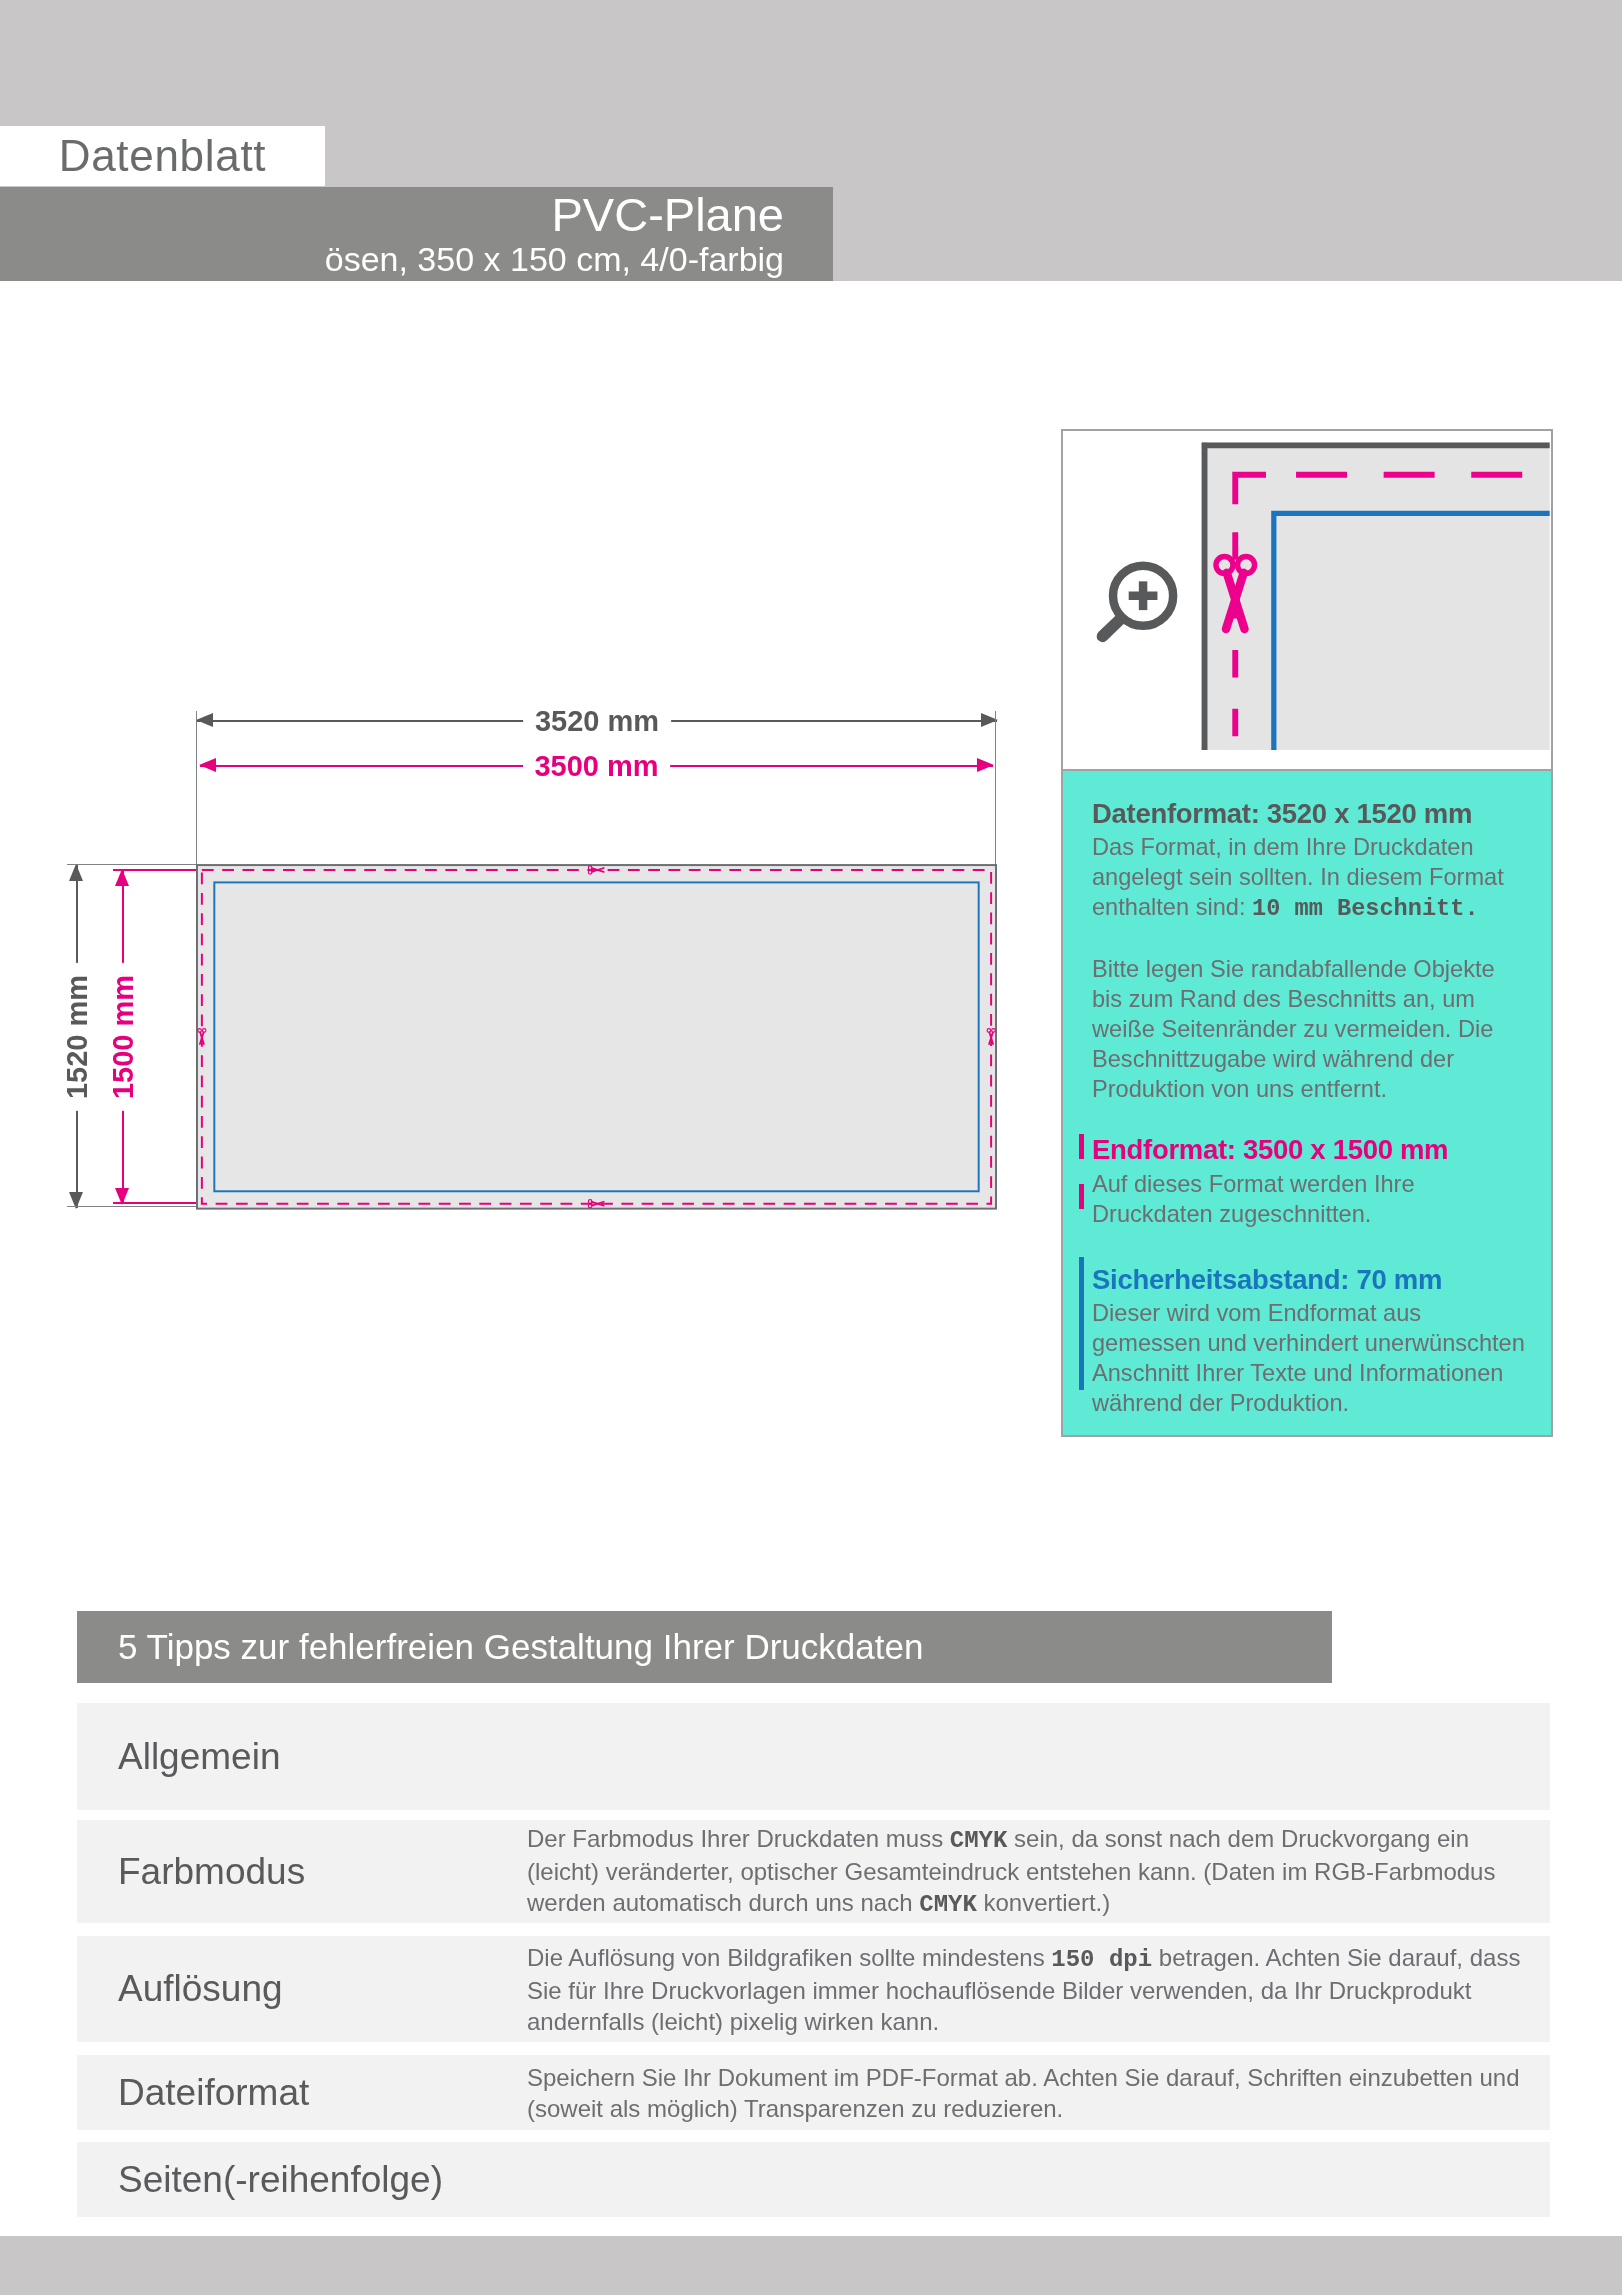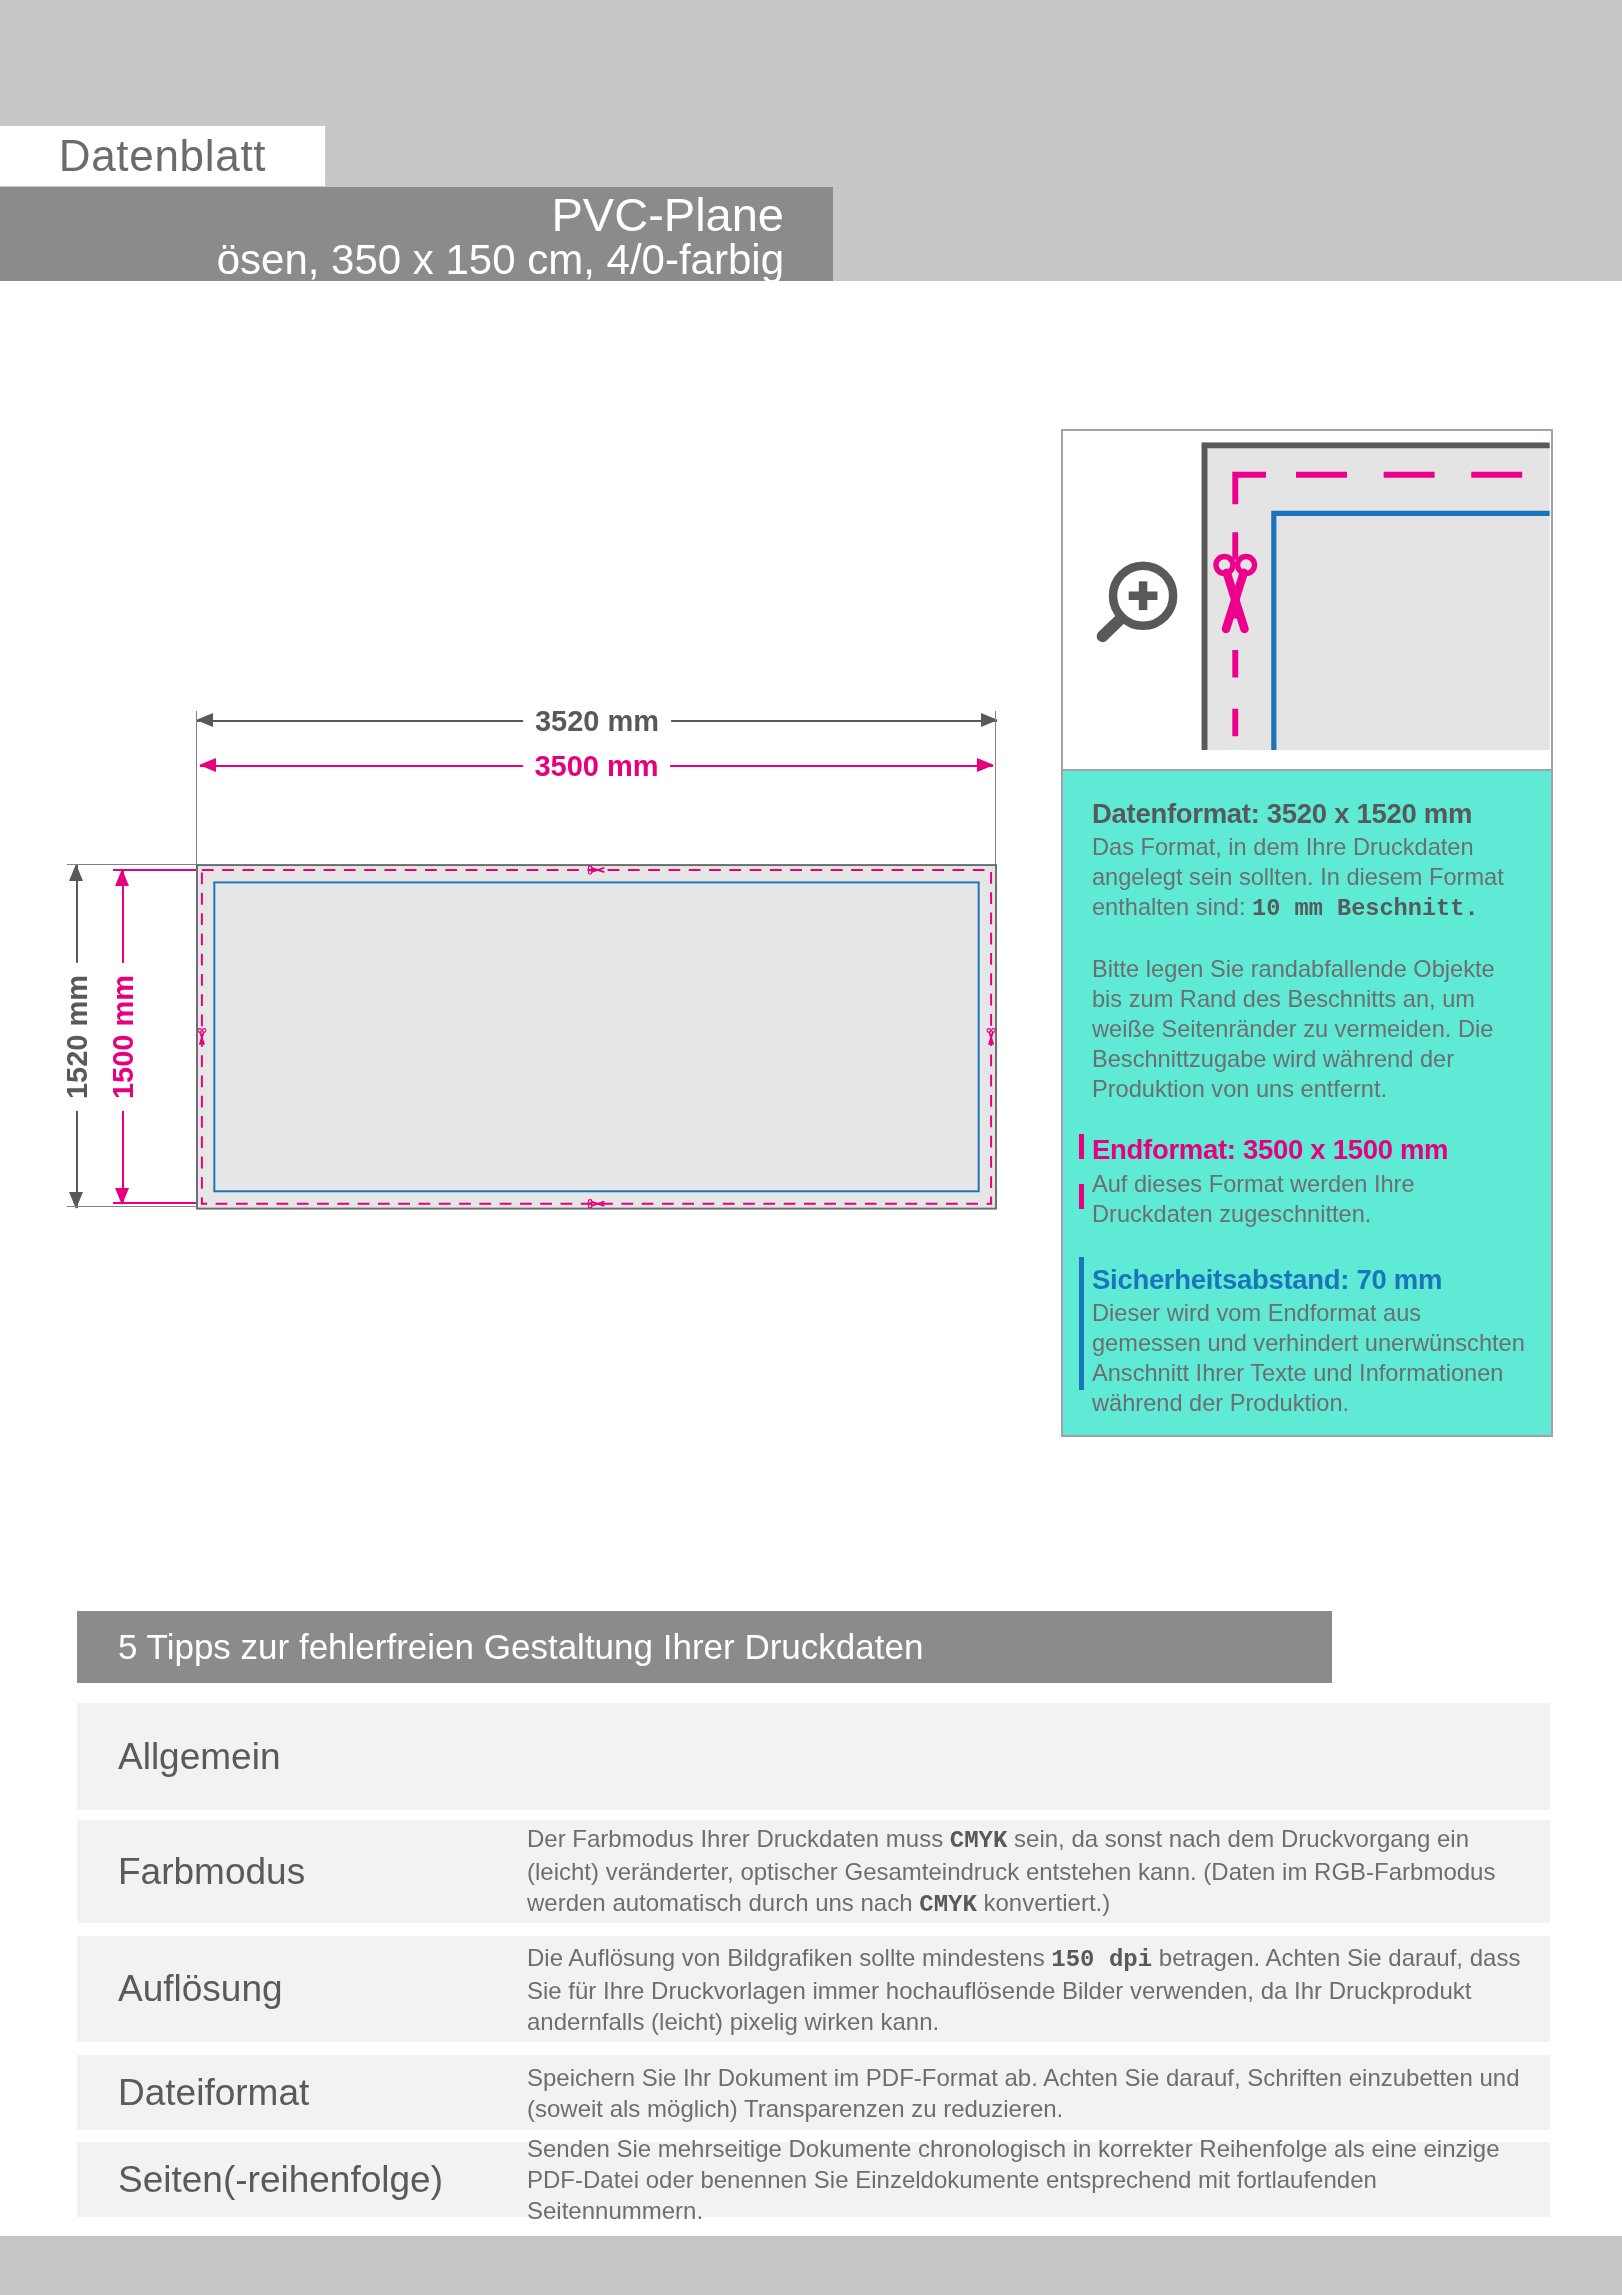--- a/index.html
+++ b/index.html
@@ -8,21 +8,21 @@
 
   
   .top-band{position:absolute;left:0;top:0;width:1623px;height:281px;background:#c8c6c7;}
   .title-box{position:absolute;left:0;top:126px;width:325px;height:60px;background:#ffffff;
              display:flex;align-items:center;justify-content:center;}
   .title-box span{font-size:44px;color:#6a6b6d;letter-spacing:0.7px;}
   .product-bar{position:absolute;left:0;top:187px;width:833px;height:94px;background:#8b8b89;
                display:flex;flex-direction:column;justify-content:center;align-items:flex-end;
                padding-right:49px;box-sizing:border-box;}
   .product-name{font-size:47px;color:#ffffff;line-height:51px;}
-  .product-spec{font-size:42px;color:#ffffff;line-height:39px;}
+  .product-spec{font-size:34px;color:#ffffff;line-height:39px;}
 
   
   .dim-h{position:absolute;height:2px;background:currentColor;}
   .dim-h .arr-l{position:absolute;left:-0.7px;top:-7.2px;width:0;height:0;border-style:solid;
                 border-width:7.9px 17px 7.9px 0;border-color:transparent currentColor transparent transparent;}
   .dim-h .arr-r{position:absolute;right:-0.7px;top:-7.2px;width:0;height:0;border-style:solid;
                 border-width:7.9px 0 7.9px 17px;border-color:transparent transparent transparent currentColor;}
   .dim-v{position:absolute;width:2px;background:currentColor;}
   .dim-v .arr-u{position:absolute;top:-0.7px;left:-7.2px;width:0;height:0;border-style:solid;
                 border-width:0 7.9px 17px 7.9px;border-color:transparent transparent currentColor transparent;}
@@ -192,20 +192,17 @@
       </div>
   </div>
   <div class="tip-row" style="top:2055px;height:75px;">
     <div class="tip-label">Dateiformat</div>
     <div class="tip-text">
         <span><span>Speichern Sie Ihr Dokument im PDF-Format ab. Achten Sie darauf, Schriften einzubetten und (soweit als möglich) Transparenzen zu reduzieren.</span></span>
       </div>
   </div>
   <div class="tip-row" style="top:2142px;height:75px;">
     <div class="tip-label">Seiten(-reihenfolge)</div>
-    <div class="tip-text">
-        <span><span>Senden Sie mehrseitige Dokumente chronologisch in korrekter Reihenfolge als eine einzige PDF-Datei oder benennen Sie Einzeldokumente entsprechend mit fortlaufenden Seitennummern.</span></span>
-      </div>
   </div>
 
   <div class="footer-band"></div>
 </div>
 
 
 </body></html>

